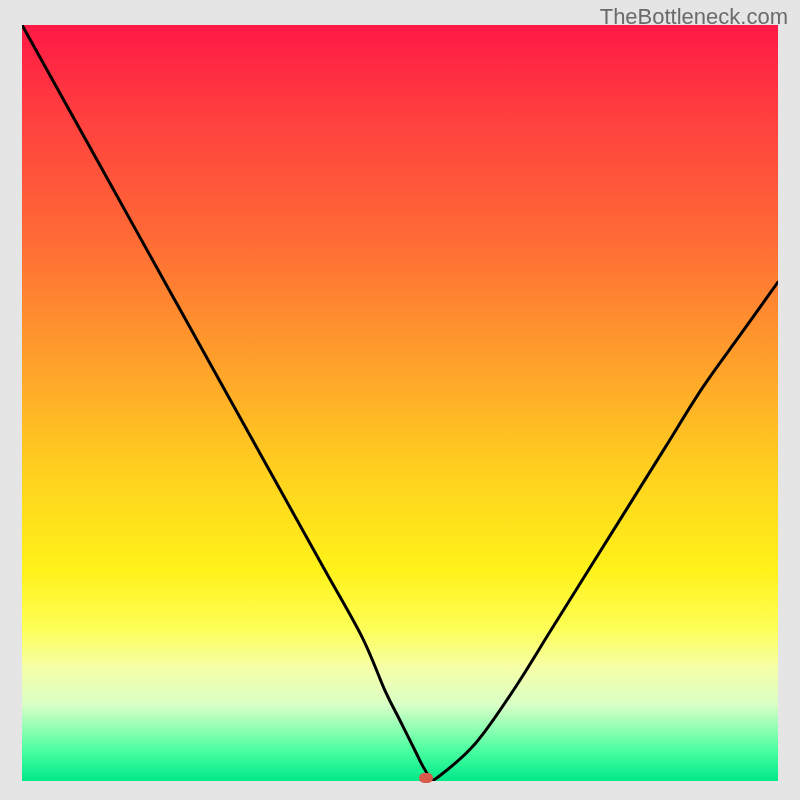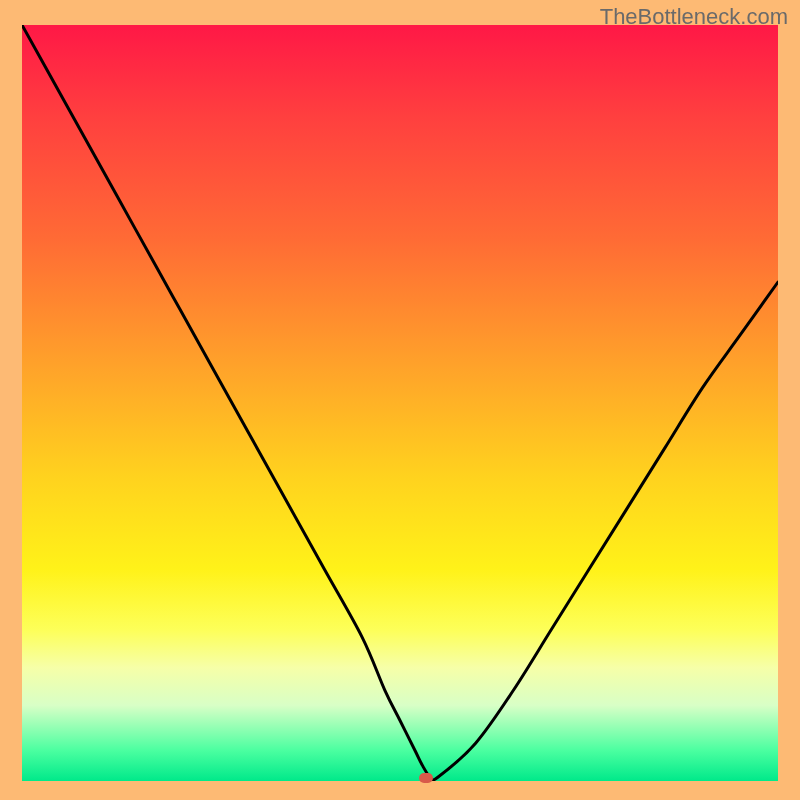--- a/index.html
+++ b/index.html
@@ -7,21 +7,21 @@
     padding: 0;
     width: 800px;
     height: 800px;
     background: #000;
     font-family: Arial, Helvetica, sans-serif;
   }
   .outer {
     position: relative;
     width: 800px;
     height: 800px;
-    background: #fdba74;
+    background: #e5e5e5;
   }
   .watermark {
     position: absolute;
     top: 4px;
     right: 12px;
     color: #6a6a6a;
     font-size: 22px;
     z-index: 10;
   }
   .plot {

